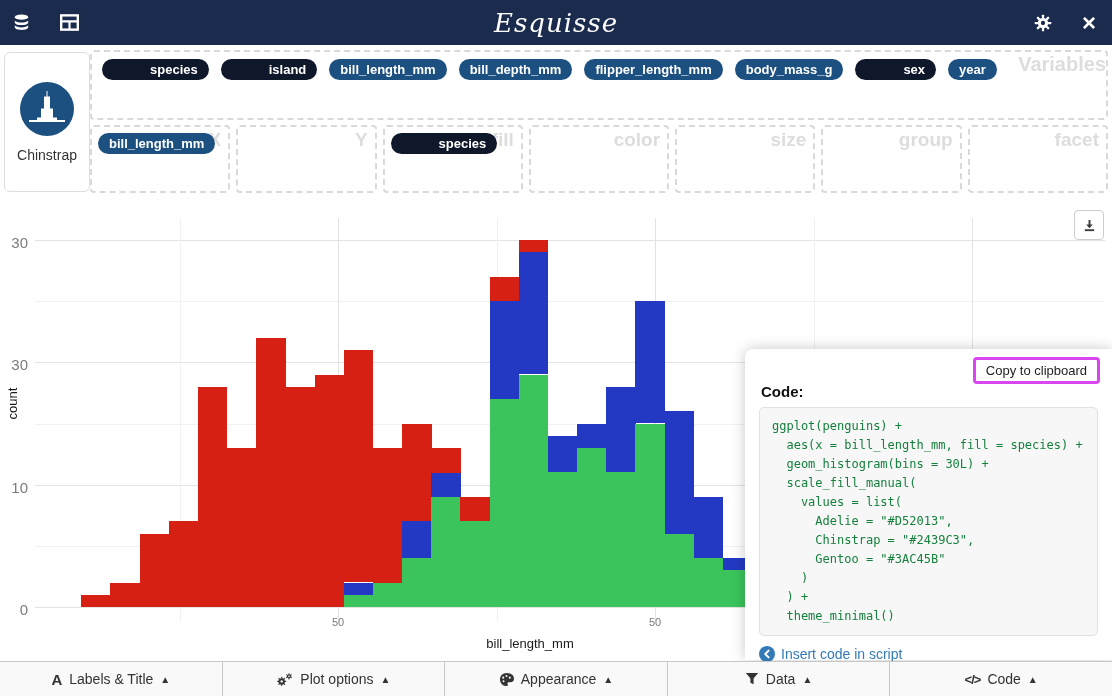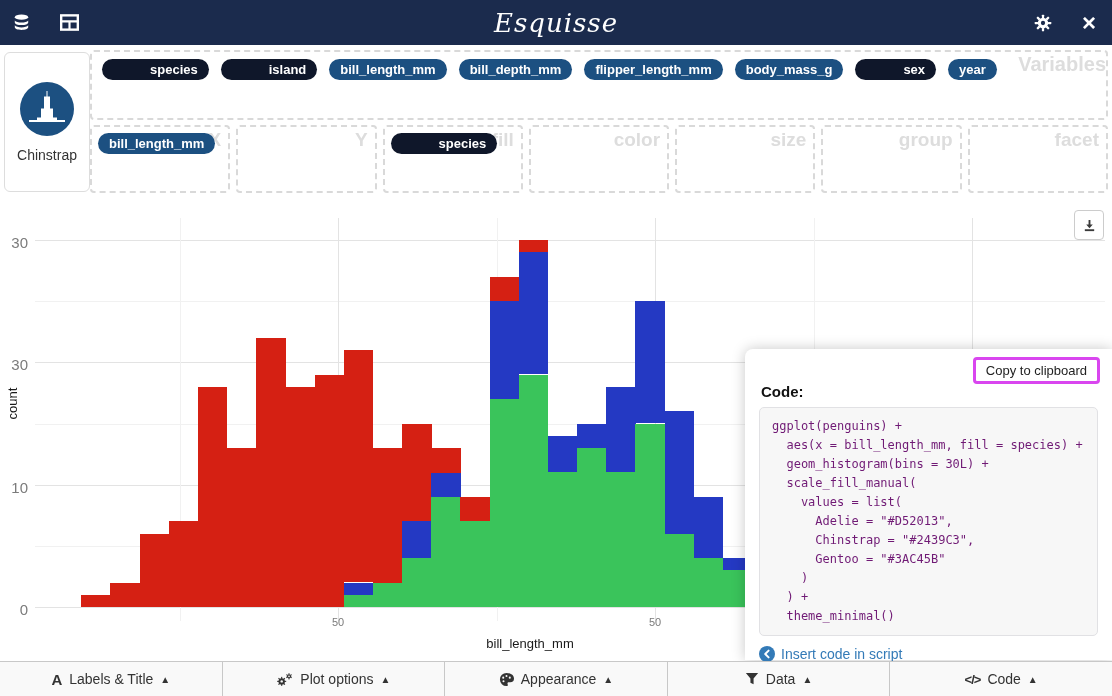--- a/index.html
+++ b/index.html
@@ -48,21 +48,21 @@
   .dl-btn{position:absolute;top:10px;right:8px;width:28px;height:28px;border:1px solid #ccc;border-radius:4px;
           background:#fff;display:flex;align-items:center;justify-content:center;cursor:pointer;}
 
   
   .code-panel{position:absolute;left:745px;top:349px;right:0;bottom:36px;background:#fff;
               border-radius:8px 0 0 0;box-shadow:0 0 14px rgba(0,0,0,.22);padding:8px 14px;box-sizing:border-box;z-index:20;}
   .copy-btn{position:absolute;top:8px;right:12px;background:#fff;border:3px solid #d946ef;border-radius:4px;
             padding:3px 10px;font-size:13px;color:#222;cursor:pointer;font-family:"Liberation Sans",sans-serif;}
   .code-heading{margin:26px 0 7px 2px;font-size:15px;font-weight:bold;color:#111;}
   .code-block{margin:0;background:#f7f7f7;border:1px solid #e1e1e4;border-radius:5px;padding:9px 12px;
-              font-family:"DejaVu Sans Mono",monospace;font-size:12px;line-height:19px;color:#701a75;white-space:pre;overflow:hidden;}
+              font-family:"DejaVu Sans Mono",monospace;font-size:12px;line-height:19px;color:#15803d;white-space:pre;overflow:hidden;}
   .insert-link{margin-top:10px;display:flex;align-items:center;gap:6px;color:#337ab7;font-size:14px;cursor:pointer;}
 
   
   .bottom-bar{position:absolute;left:0;bottom:0;width:100%;height:34px;display:flex;z-index:30;
               border-top:1px solid #c8c8c8;background:#f7f7f7;}
   .bbar-btn{flex:1;display:flex;align-items:center;justify-content:center;gap:7px;font-size:14px;color:#333;
             background:#f9f9f9;cursor:pointer;border:0;}
   .bbar-btn + .bbar-btn{border-left:1px solid #c8c8c8;}
   .caret{font-size:10px;color:#333;}
   .bold-a{font-weight:bold;font-size:15px;}

